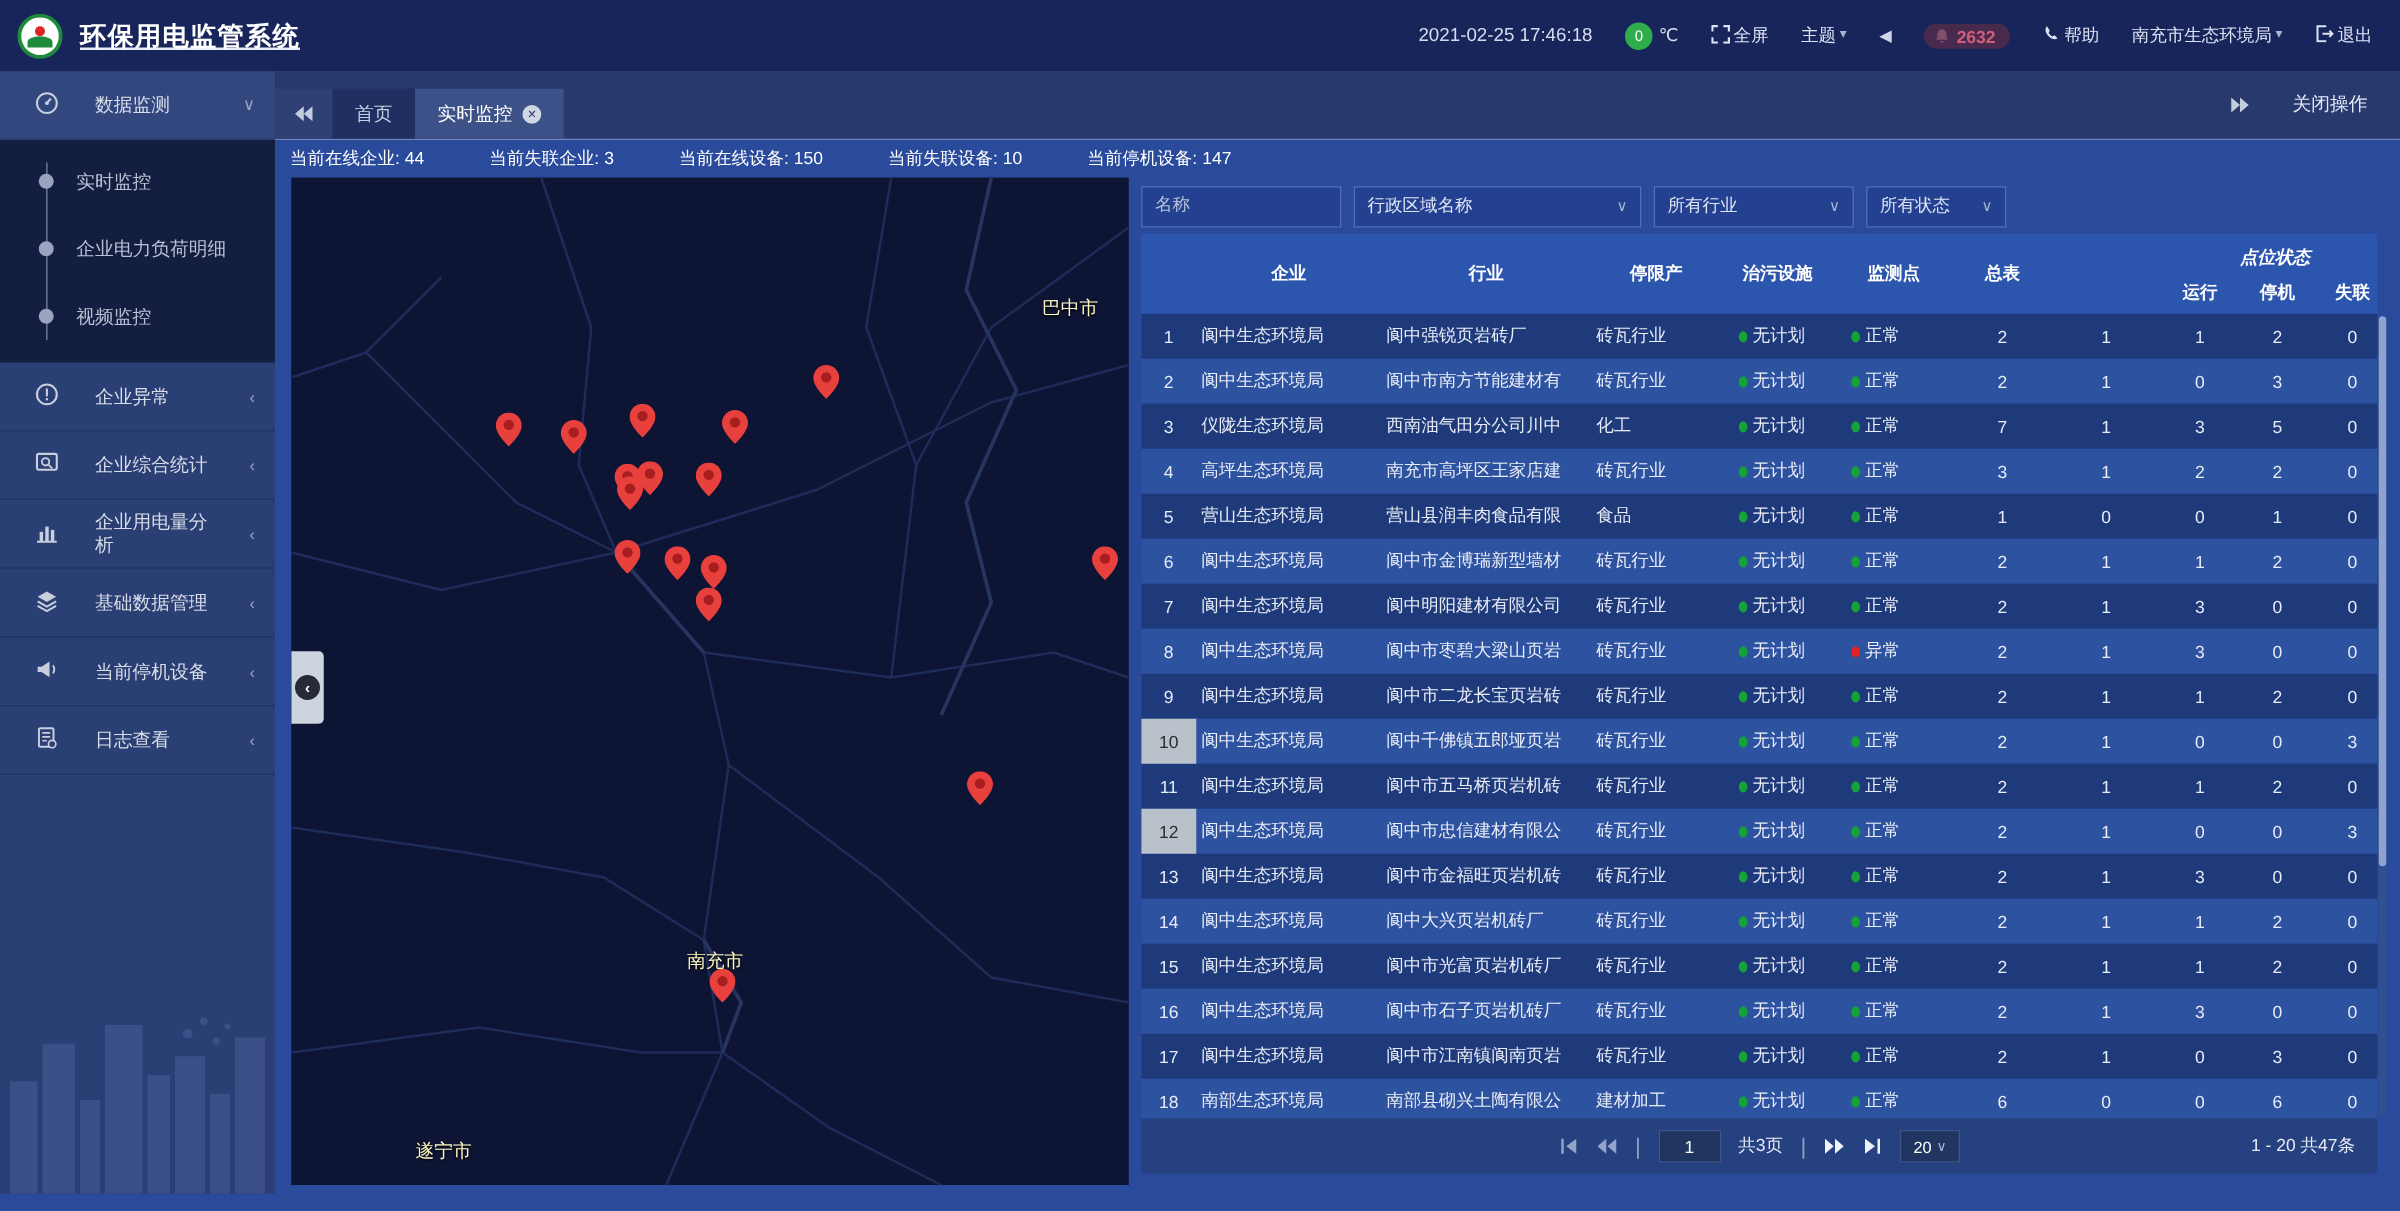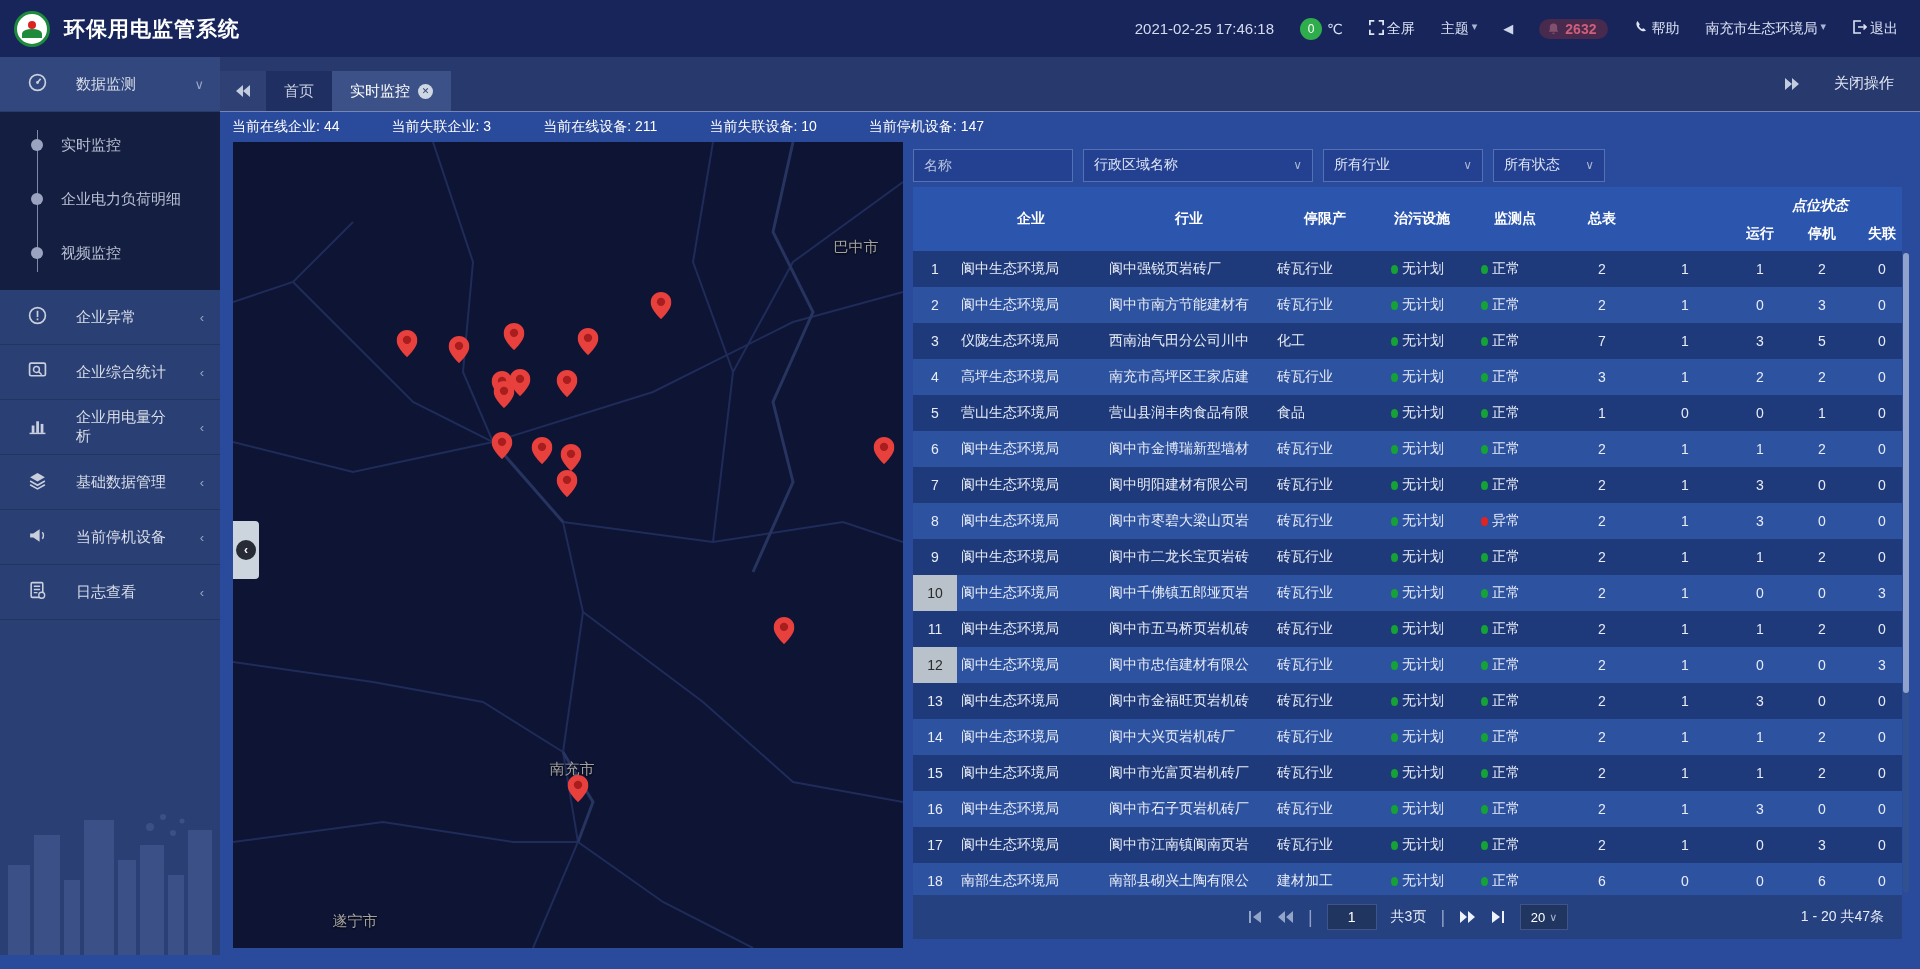--- a/index.html
+++ b/index.html
@@ -1,21 +1,21 @@
 <!DOCTYPE html>
 <html><head>
 <meta charset="utf-8">
 <style>
   * { margin:0; padding:0; box-sizing:border-box; }
   html,body { width:1920px; height:969px; overflow:hidden; }
   body { font-family:"Liberation Sans","DejaVu Sans",sans-serif; background:#2a4a9c; color:#e8ecf7; }
 
   
   .header { height:57px; background:#17255b; display:flex; align-items:center; justify-content:space-between; padding:0 22px 0 14px; }
-  .header-left { display:flex; align-items:center; gap:14px; }
+  .header-left { display:flex; align-items:center; gap:14px;text-decoration:underline; }
   .app-title { font-size:21px; font-weight:bold; color:#fff; letter-spacing:1px; }
   .logo { width:36px; height:36px; border-radius:50%; background:#fff; border:3px solid #1d8a3c; display:flex; align-items:center; justify-content:center; position:relative; }
   .logo .sun { width:8px; height:8px; border-radius:50%; background:#d22; position:absolute; top:7px; }
   .logo .hill { width:20px; height:9px; border-radius:50% 50% 0 0; background:#1d8a3c; position:absolute; bottom:6px; }
   .header-right { display:flex; align-items:center; gap:26px; font-size:14px; color:#dde3f4; }
   .hitem { display:flex; align-items:flex-start; gap:3px; cursor:pointer; }
   .datetime { font-size:15px; color:#d5dbee; }
   .temp { display:flex; align-items:center; gap:5px; }
   .temp-circle { width:22px; height:22px; border-radius:50%; background:#2fac4b; color:#fff; font-size:12px; display:flex; align-items:center; justify-content:center; }
   .caret { font-size:11px; color:#aab4d4; }
@@ -52,29 +52,29 @@
   .close-ops { font-size:15px; color:#e4e8f5; cursor:pointer; }
 
   
   .statsbar { height:30px; display:flex; align-items:center; gap:52px; padding-left:12px; font-size:14px; color:#fff; }
   .stat-item b { font-weight:normal; margin-left:4px; }
 
   
   .content-row { flex:1; display:flex; }
   .map-panel { width:670px; height:806px; margin-left:13px; background:#0e1434; position:relative; flex:none; overflow:hidden; }
   .map-roads { position:absolute; inset:0; }
-  .map-city { position:absolute; color:#a3a3a3; font-size:15px; transform:translate(-50%,-50%); text-shadow:0 1px 2px #000; }
+  .map-city { position:absolute; color:#fef9c3; font-size:15px; transform:translate(-50%,-50%); text-shadow:0 1px 2px #000; }
   .map-pin { position:absolute; width:21px; height:27px; transform:translate(-50%,-100%); }
   .collapse-btn { position:absolute; left:0; top:47%; width:26px; height:58px; background:#ccd4dd; border-radius:0 4px 4px 0; display:flex; align-items:center; justify-content:center; cursor:pointer; }
   .collapse-circle { width:20px; height:20px; border-radius:50%; background:#262b36; color:#fff; font-size:12px; font-weight:bold; display:flex; align-items:center; justify-content:center; }
 
   
   .right-panel { width:1007px; padding:3px 8px 0 10px; display:flex; flex-direction:column; }
   .filters { display:flex; gap:10px; height:40px; align-items:center; }
-  .f-input { width:160px; height:33px; background:#234190; border:1px solid #5571b5; color:#fff; padding:0 10px; font-size:14px; font-family:Liberation Sans, sans-serif; }
+  .f-input { width:160px; height:33px; background:#234190; border:1px solid #5571b5; color:#fff; padding:0 10px; font-size:14px; font-family:Liberation Mono, monospace; }
   .f-input::placeholder { color:#b8c2dd; }
   .f-select { height:33px; background:#234190; border:1px solid #5571b5; display:flex; align-items:center; justify-content:space-between; padding:0 10px; font-size:14px; color:#dfe5f5; cursor:pointer; }
   .f-select .caret { font-size:12px; }
   .w230{width:230px;} .w160{width:160px;} .w112{width:112px;}
 
   
   .table-wrap { position:relative; margin-top:2px; }
   .tgrid { display:grid; grid-template-columns:44px 148px 168px 104px 90px 96px 78px 88px 62px 62px 58px; }
   .thead { background:#2c55ad; height:64px; grid-template-rows:30px 34px; font-size:14px; font-weight:bold; color:#fff; }
   .th { grid-row:1/3; display:flex; align-items:center; justify-content:center; }
@@ -282,21 +282,21 @@
         <svg class="ic" width="16" height="14" viewBox="0 0 16 14">
             <path d="M1 1l7 6-7 6zM8 1l7 6-7 6z" fill="#c3cbde"></path>
           </svg>
         <span class="close-ops">关闭操作</span>
       </div>
     </div>
 
     <div class="statsbar" id="statsbar">
         <span class="stat-item"><span>当前在线企业:</span><b>44</b></span>
         <span class="stat-item"><span>当前失联企业:</span><b>3</b></span>
-        <span class="stat-item"><span>当前在线设备:</span><b>211</b></span>
+        <span class="stat-item"><span>当前在线设备:</span><b>150</b></span>
         <span class="stat-item"><span>当前失联设备:</span><b>10</b></span>
         <span class="stat-item"><span>当前停机设备:</span><b>147</b></span>
       </div>
 
     <div class="content-row">
 
       <div class="map-panel">
         <svg class="map-roads" width="670" height="806" viewBox="0 0 670 806">
           <g fill="none" stroke="#1f2c5a" stroke-width="2">
             <path d="M60 140 180 260 260 300 330 380 350 470 330 610 345 700 300 806"></path>

